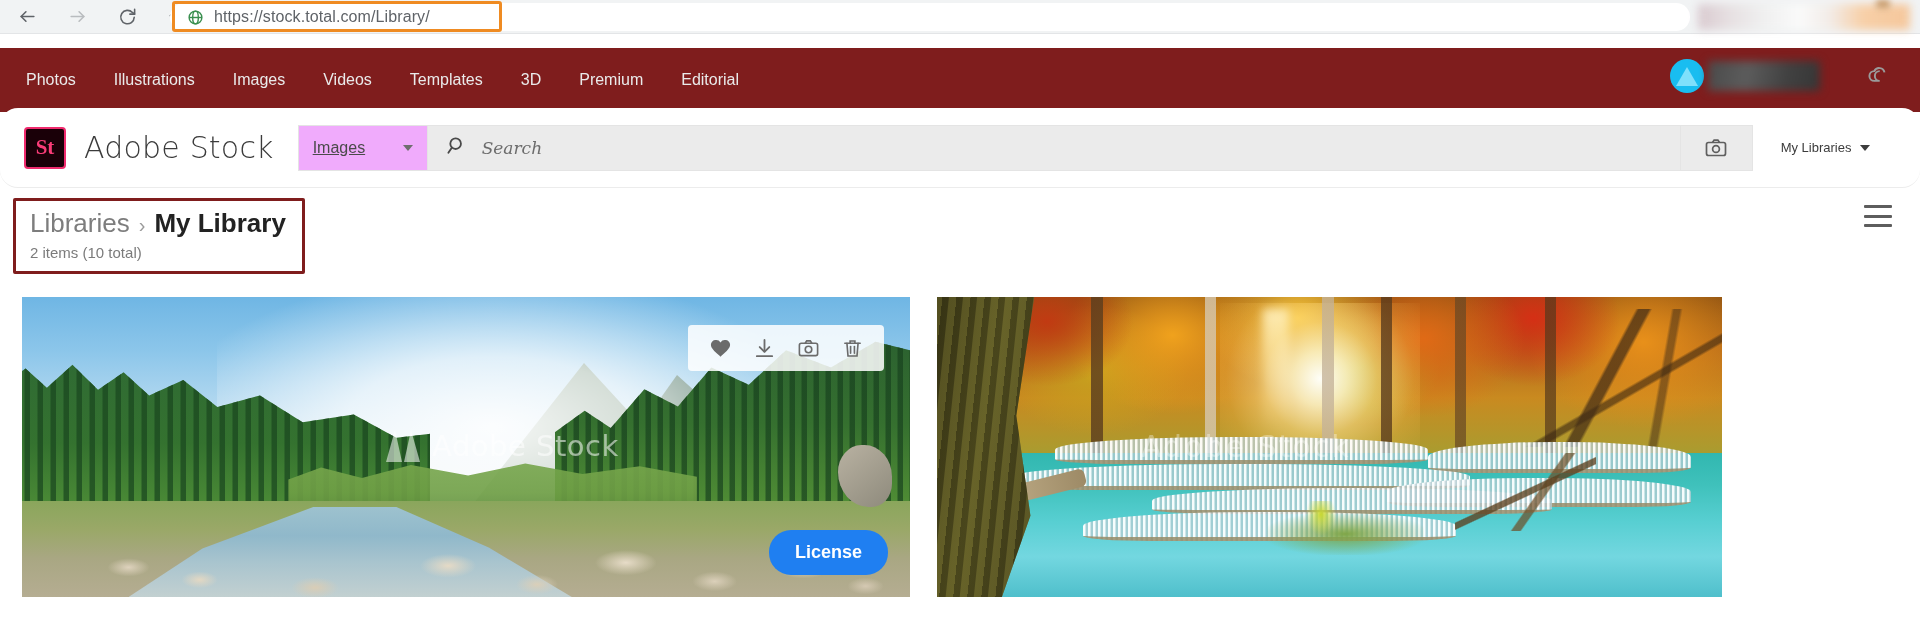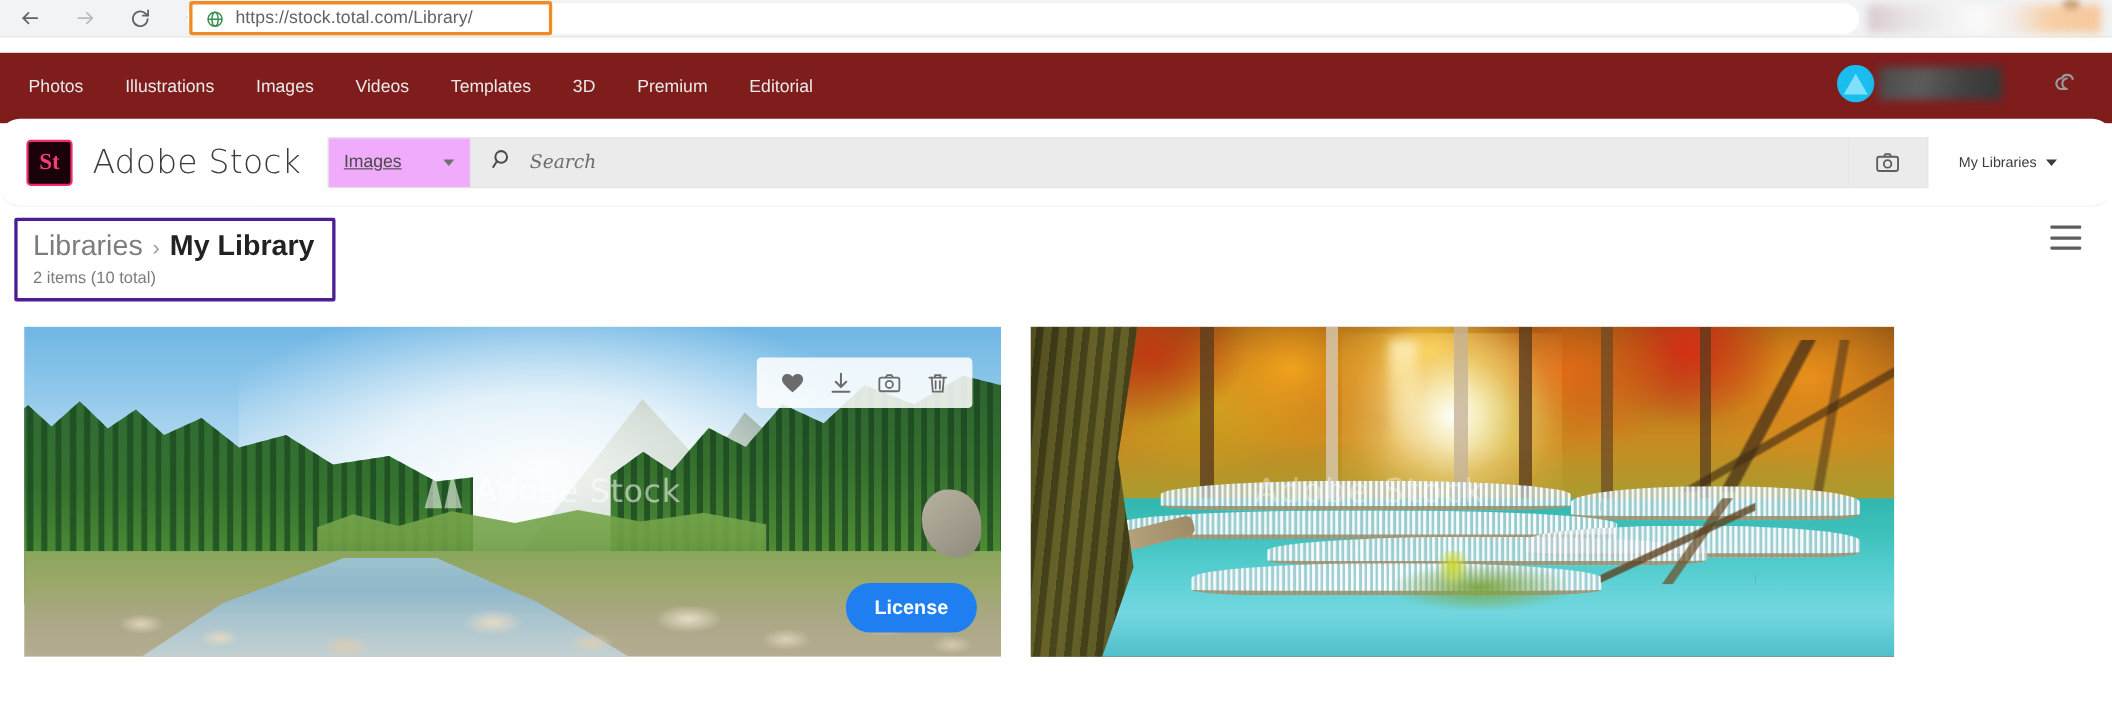--- a/index.html
+++ b/index.html
@@ -190,21 +190,21 @@
     font-size: 13px; color: #3c3c3c;
     display: flex; align-items: center;
     white-space: nowrap; cursor: pointer; justify-content: flex-end;
   }
   .my-libraries .chev { margin-left: 9px; border-top-color: #3c3c3c; }
 
   
   .crumb-box {
     position: absolute; left: 13px; top: 198px;
     width: 292px; height: 76px;
-    border: 3px solid #4c1d95;
+    border: 3px solid #7f1d1d;
     border-radius: 2px;
     padding: 7px 0 0 14px;
   }
   .crumb-line {
     display: flex; align-items: baseline;
     font-size: 26px; white-space: nowrap;
   }
   .crumb-root { color: #7d7d7d; font-weight: 300; cursor: pointer; }
   .crumb-sep { color: #9a9a9a; margin: 0 9px; font-size: 20px; }
   .crumb-current { color: #222222; font-weight: bold; }

